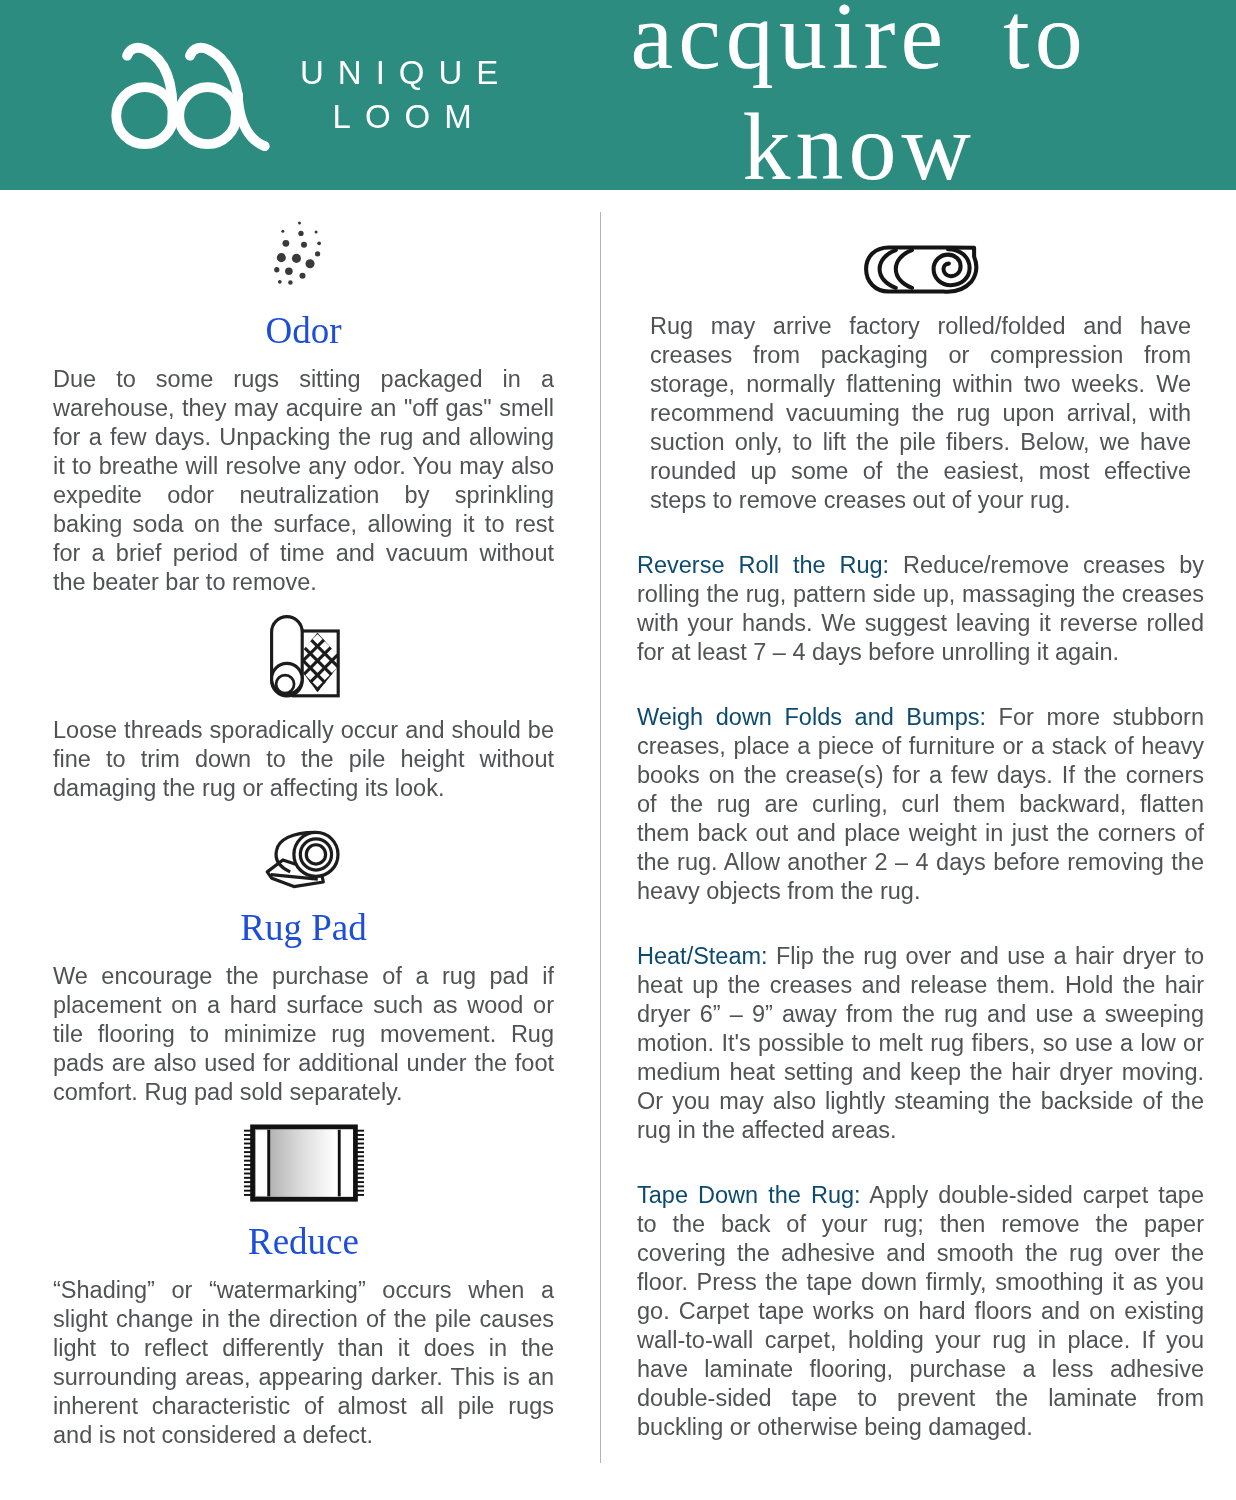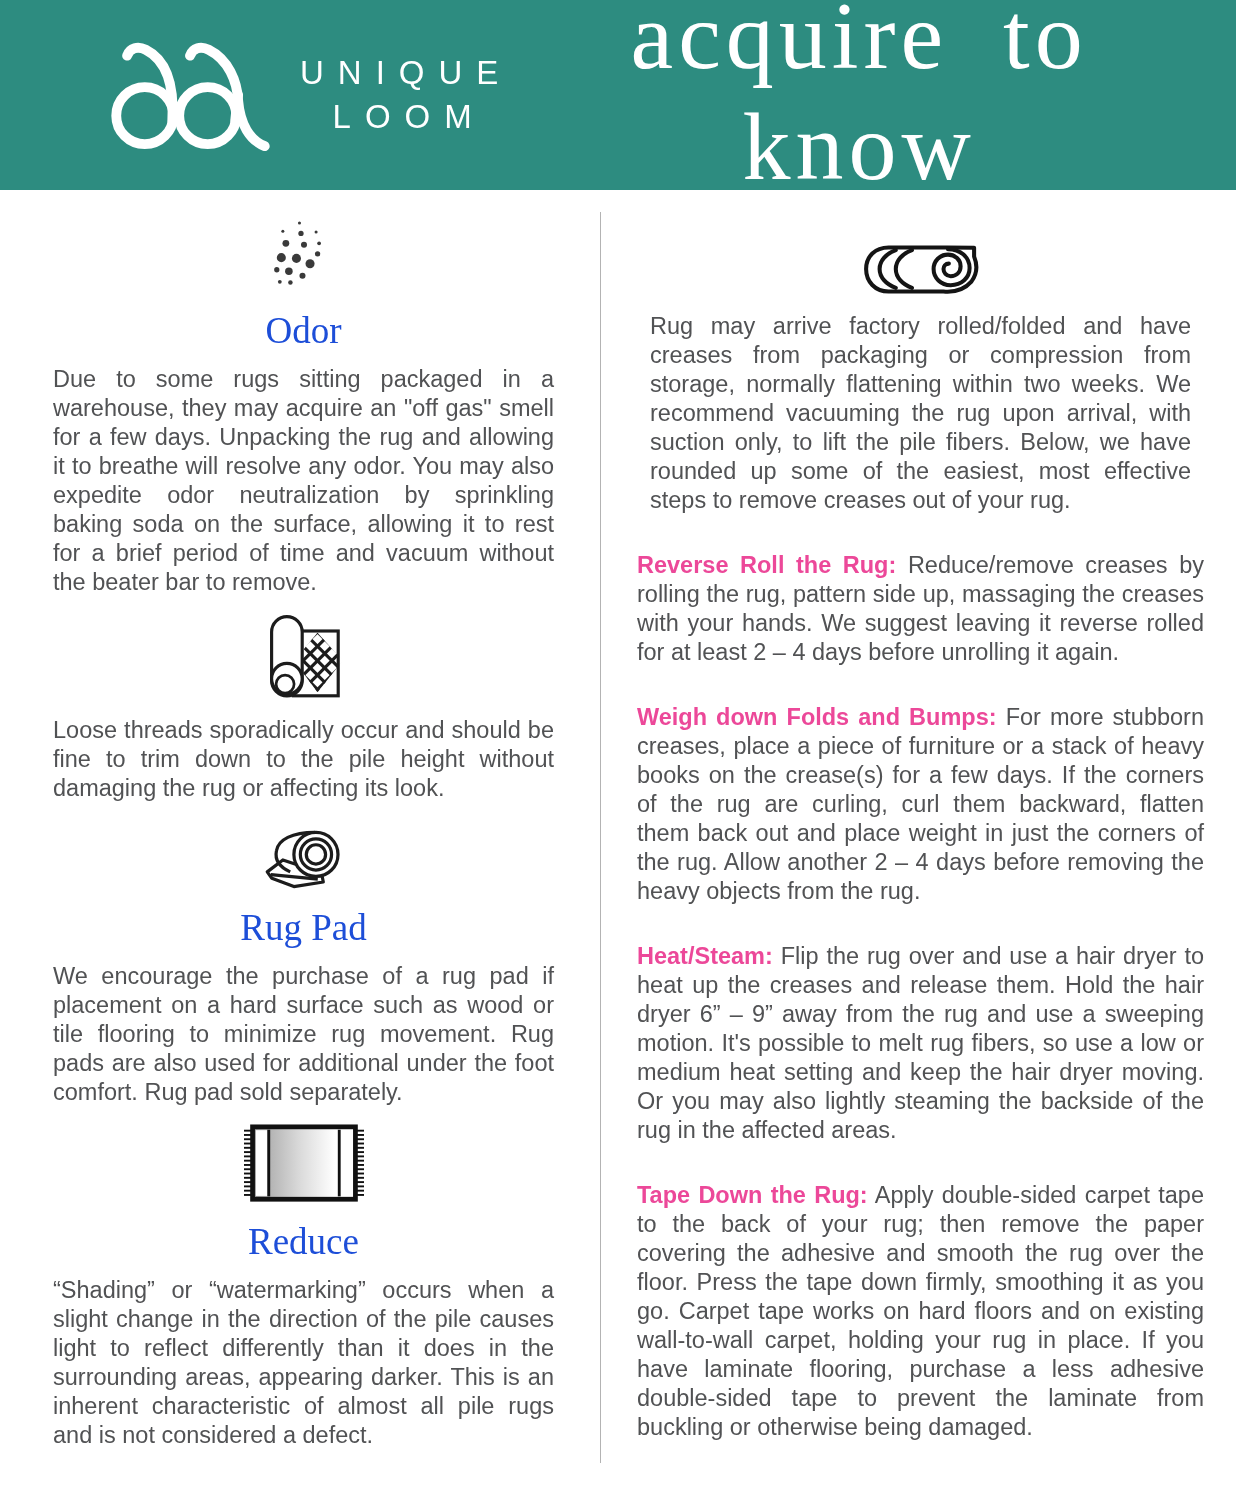--- a/index.html
+++ b/index.html
@@ -22,21 +22,21 @@
   .columns{display:flex;align-items:stretch;margin-top:22px;}
   .col-left{width:527px;margin-left:40px;}
   .divider{width:1px;background:#b3b3b3;margin-left:33px;}
   .col-right{width:567px;margin-left:36px;}
 
   .icon-wrap{display:flex;justify-content:center;}
   .section-heading{font-family:"Liberation Serif", serif;font-weight:400;color:#1d4ed8;
                    font-size:37px;text-align:center;margin:0 0 8px 0;line-height:42px;}
   .body-text{font-size:23.5px;line-height:29px;color:#515254;text-align:justify;margin:13px;}
   .tip{margin:36px 0 0 0;}
-  .tip strong{color:#ec4899;font-weight:bold;}
+  .tip strong{color:#0c4a6e;font-weight:normal;}
 
   .sec-odor .icon-wrap{margin-bottom:12px;}
   .sec-threading{margin-top:16px;}
   .sec-threading .icon-wrap{margin-bottom:12px;}
   .sec-rugpad{margin-top:22px;}
   .sec-rugpad .icon-wrap{margin-bottom:14px;}
   .sec-shading{margin-top:16px;}
   .sec-shading .icon-wrap{margin-bottom:16px;}
 
   .col-right .icon-wrap{margin-top:30px;margin-bottom:16px;}
@@ -208,21 +208,21 @@
           <g fill="none" stroke="#141414" stroke-width="4.5" stroke-linejoin="round" stroke-linecap="round">
             <path d="M 30,6 H 95 L 125,6.5 L 125,16 C 129,26 128,36 122,44 C 114,53 102,56 91,55 H 30 C 15,55 5,44 5,30 C 5,16 15,6 30,6 Z"></path>
             <path d="M 38,9 C 27,13 20,21 20,30 C 20,39 27,47 38,51"></path>
             <path d="M 56,9 C 45,13 38,21 38,30 C 38,39 45,47 56,51"></path>
             <path d="M 96,8 C 110,8 120,17 120,29 C 120,40 111,48 99,48 C 88,48 80,40 80,30 C 80,21 87,14 96,14 C 104,14 110,20 110,27 C 110,34 105,38 99,38 C 94,38 91,34 91,30 C 91,27 93,24 97,24"></path>
           </g>
         </svg>
       </div>
       <p class="body-text">Rug may arrive factory rolled/folded and have creases from packaging or compression from storage, normally flattening within two weeks. We recommend vacuuming the rug upon arrival, with suction only, to lift the pile fibers. Below, we have rounded up some of the easiest, most effective steps to remove creases out of your rug.</p>
 
-      <p class="body-text tip"><strong>Reverse Roll the Rug:</strong> <span>Reduce/remove creases by rolling the rug, pattern side up, massaging the creases with your hands. We suggest leaving it reverse rolled for at least 2 – 4 days before unrolling it again.</span></p>
+      <p class="body-text tip"><strong>Reverse Roll the Rug:</strong> <span>Reduce/remove creases by rolling the rug, pattern side up, massaging the creases with your hands. We suggest leaving it reverse rolled for at least 7 – 4 days before unrolling it again.</span></p>
 
       <p class="body-text tip"><strong>Weigh down Folds and Bumps:</strong> <span>For more stubborn creases, place a piece of furniture or a stack of heavy books on the crease(s) for a few days. If the corners of the rug are curling, curl them backward, flatten them back out and place weight in just the corners of the rug. Allow another 2 – 4 days before removing the heavy objects from the rug.</span></p>
 
       <p class="body-text tip"><strong>Heat/Steam:</strong> <span>Flip the rug over and use a hair dryer to heat up the creases and release them. Hold the hair dryer 6” – 9” away from the rug and use a sweeping motion. It's possible to melt rug fibers, so use a low or medium heat setting and keep the hair dryer moving. Or you may also lightly steaming the backside of the rug in the affected areas.</span></p>
 
       <p class="body-text tip"><strong>Tape Down the Rug:</strong> <span>Apply double-sided carpet tape to the back of your rug; then remove the paper covering the adhesive and smooth the rug over the floor. Press the tape down firmly, smoothing it as you go. Carpet tape works on hard floors and on existing wall-to-wall carpet, holding your rug in place. If you have laminate flooring, purchase a less adhesive double-sided tape to prevent the laminate from buckling or otherwise being damaged.</span></p>
 
     </section>
   </main>
 </div>

